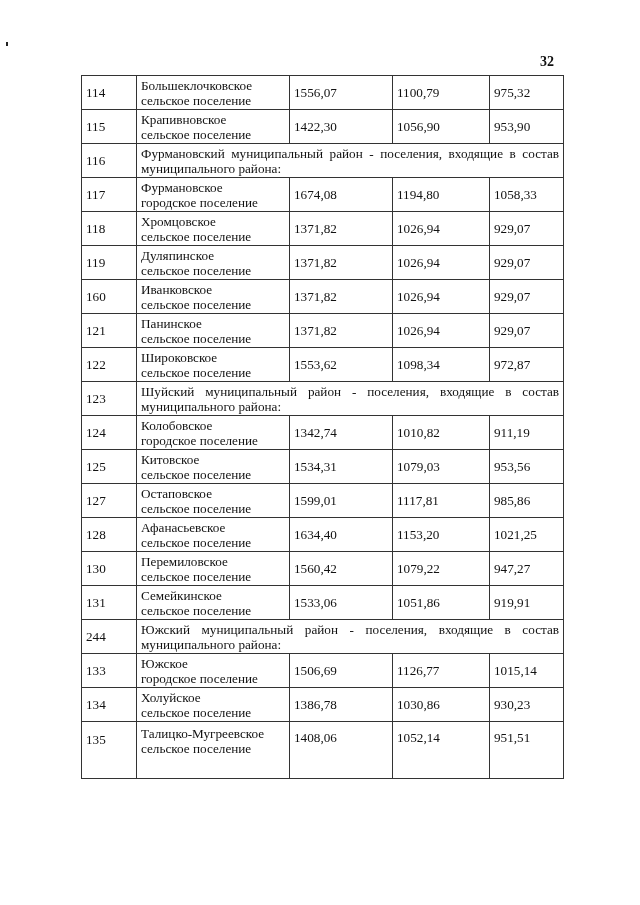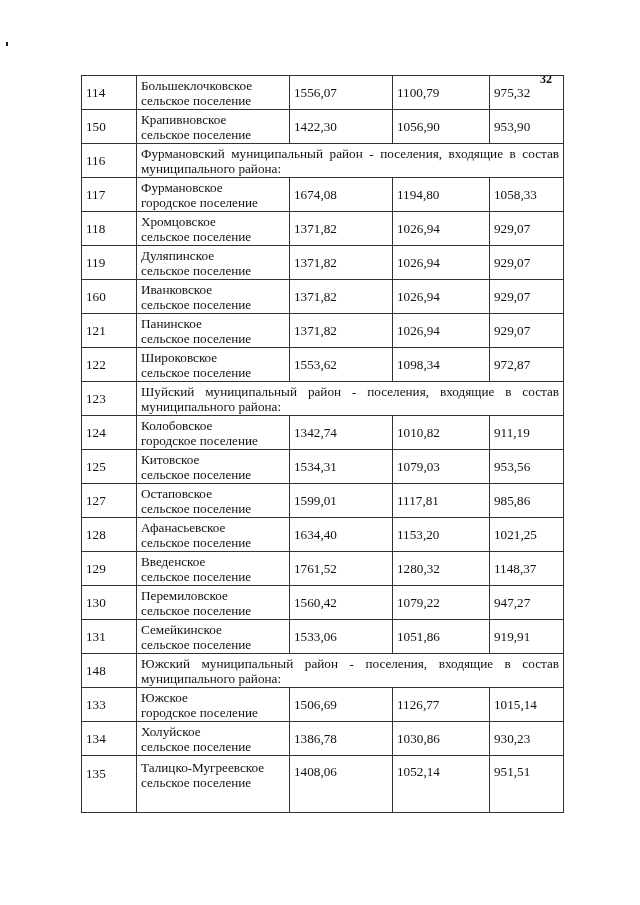--- a/index.html
+++ b/index.html
@@ -2,22 +2,22 @@
 <html><head>
 <meta charset="utf-8">
 <style>
   html, body { margin: 0; padding: 0; background: #ffffff; }
   body {
     width: 640px; height: 905px; position: relative; overflow: hidden;
     font-family: "Liberation Serif", "DejaVu Serif", serif;
     color: #111111;
   }
   .page-number {
-    position: absolute; top: 72px; left: 540px;
-    font-size: 12px; font-weight: bold;
+    position: absolute; top: 54px; left: 540px;
+    font-size: 14px; font-weight: bold;
   }
   .stray-mark {
     position: absolute; top: 42px; left: 6px;
     width: 2px; height: 4px; background: #222;
   }
   table.doc-table {
     position: absolute; top: 75px; left: 81px;
     width: 482px;
     border-collapse: collapse;
     table-layout: fixed;
@@ -66,21 +66,21 @@
     <td class="name">
       <span class="line">Большеклочковское</span>
       <span class="line">сельское поселение</span>
     </td>
     <td class="val"><span>1556,07</span></td>
     <td class="val"><span>1100,79</span></td>
     <td class="val"><span>975,32</span></td>
   </tr>
 
   <tr>
-    <td class="num"><span>150</span></td>
+    <td class="num"><span>115</span></td>
     <td class="name">
       <span class="line">Крапивновское</span>
       <span class="line">сельское поселение</span>
     </td>
     <td class="val"><span>1422,30</span></td>
     <td class="val"><span>1056,90</span></td>
     <td class="val"><span>953,90</span></td>
   </tr>
 
   <tr>
@@ -197,30 +197,20 @@
     <td class="num"><span>128</span></td>
     <td class="name">
       <span class="line">Афанасьевское</span>
       <span class="line">сельское поселение</span>
     </td>
     <td class="val"><span>1634,40</span></td>
     <td class="val"><span>1153,20</span></td>
     <td class="val"><span>1021,25</span></td>
   </tr>
 
-  <tr>
-    <td class="num"><span>129</span></td>
-    <td class="name">
-      <span class="line">Введенское</span>
-      <span class="line">сельское поселение</span>
-    </td>
-    <td class="val"><span>1761,52</span></td>
-    <td class="val"><span>1280,32</span></td>
-    <td class="val"><span>1148,37</span></td>
-  </tr>
 
   <tr>
     <td class="num"><span>130</span></td>
     <td class="name">
       <span class="line">Перемиловское</span>
       <span class="line">сельское поселение</span>
     </td>
     <td class="val"><span>1560,42</span></td>
     <td class="val"><span>1079,22</span></td>
     <td class="val"><span>947,27</span></td>
@@ -231,21 +221,21 @@
     <td class="name">
       <span class="line">Семейкинское</span>
       <span class="line">сельское поселение</span>
     </td>
     <td class="val"><span>1533,06</span></td>
     <td class="val"><span>1051,86</span></td>
     <td class="val"><span>919,91</span></td>
   </tr>
 
   <tr>
-    <td class="num"><span>148</span></td>
+    <td class="num"><span>244</span></td>
     <td class="district" colspan="4"><span>Южский муниципальный район - поселения, входящие в состав муниципального района:</span></td>
   </tr>
 
   <tr>
     <td class="num"><span>133</span></td>
     <td class="name">
       <span class="line">Южское</span>
       <span class="line">городское поселение</span>
     </td>
     <td class="val"><span>1506,69</span></td>

